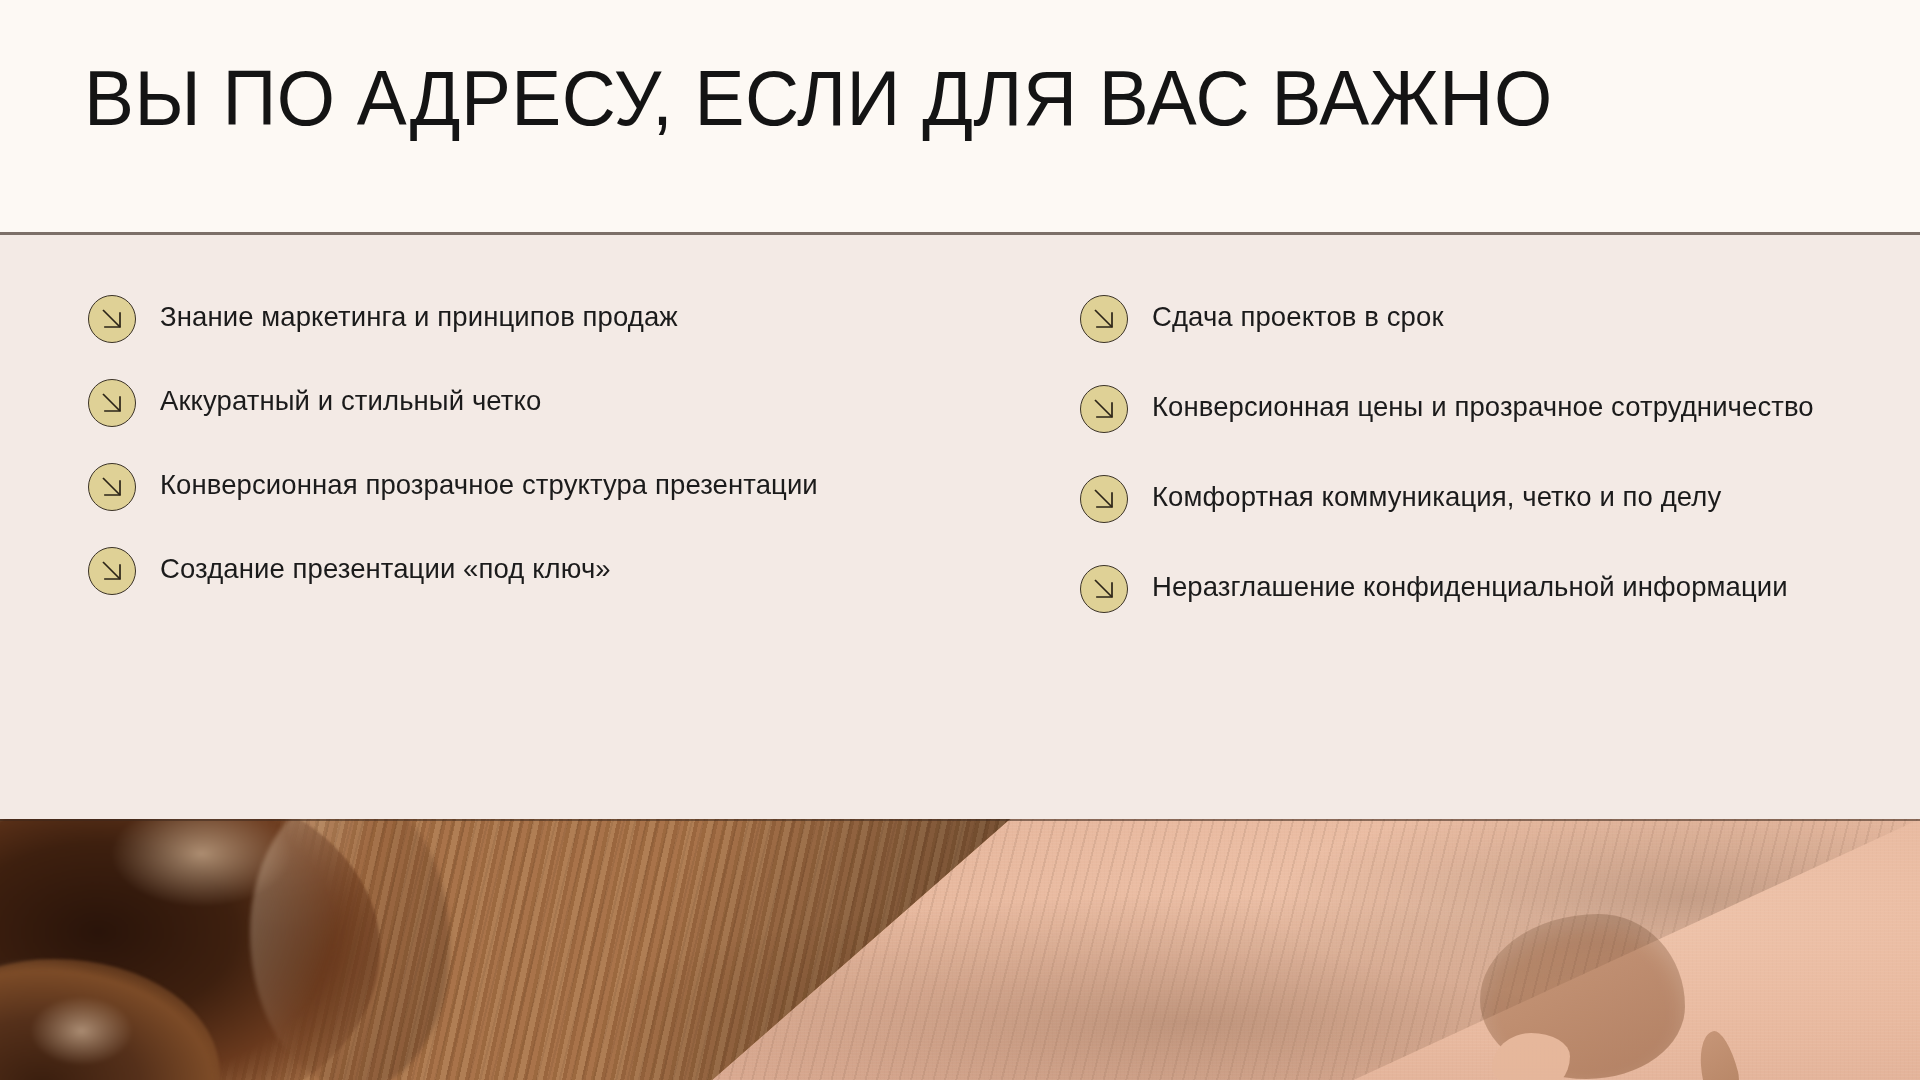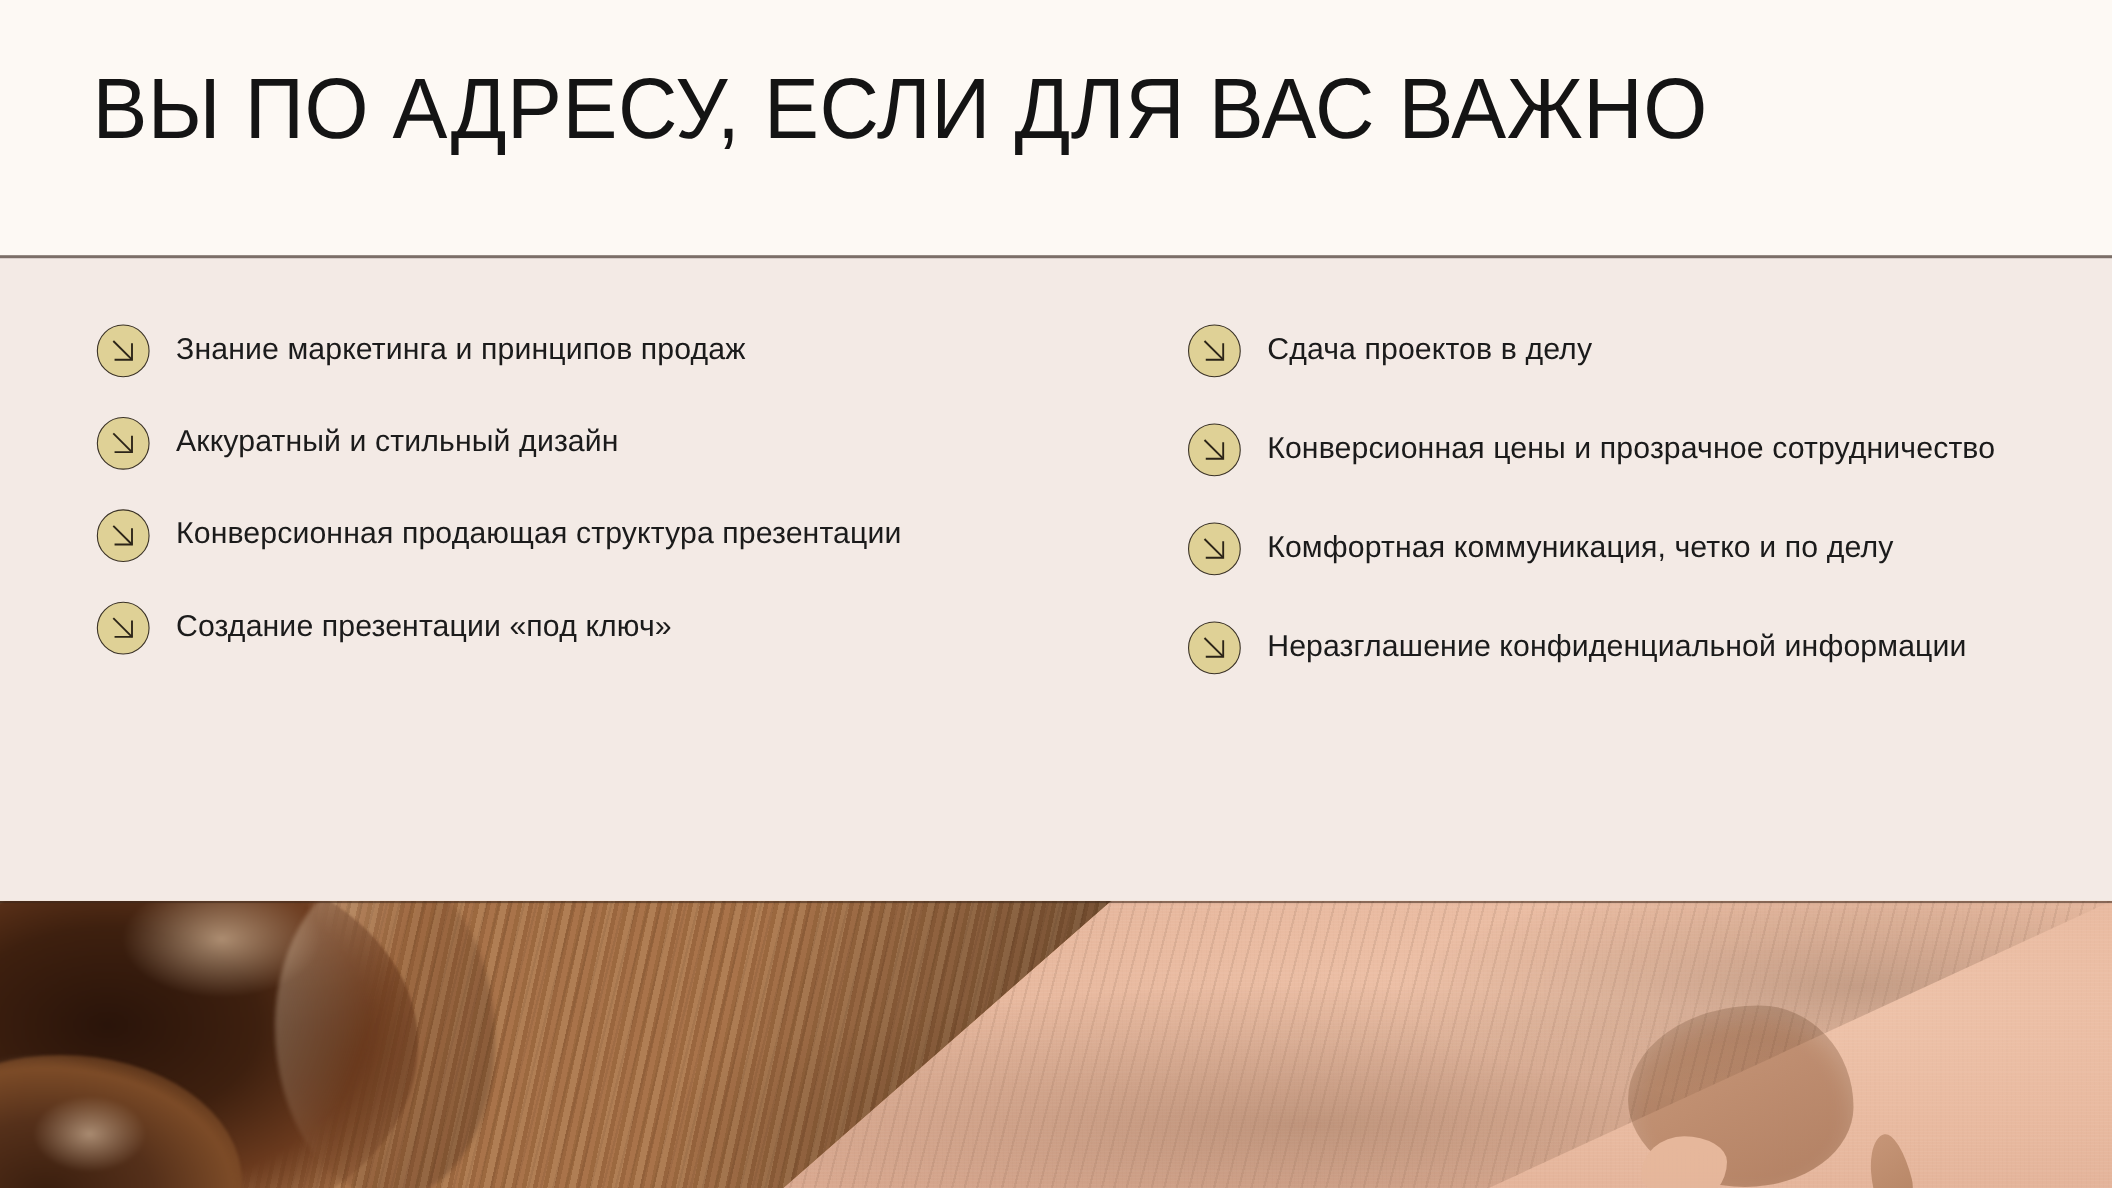--- a/index.html
+++ b/index.html
@@ -264,31 +264,31 @@
           <span class="bullet-text">Знание маркетинга и принципов продаж</span>
         </div>
 
         <div class="bullet">
           <span class="bullet-icon">
             <svg viewBox="0 0 46 46" aria-hidden="true">
               <path d="M14 14 L31 31" stroke="#2B2418" stroke-width="1.7" fill="none"></path>
               <path d="M31 17 L31 31 L16 31" stroke="#2B2418" stroke-width="1.7" fill="none" stroke-linecap="square"></path>
             </svg>
           </span>
-          <span class="bullet-text">Аккуратный и стильный дизайн</span>
-        </div>
-
-        <div class="bullet">
-          <span class="bullet-icon">
-            <svg viewBox="0 0 46 46" aria-hidden="true">
-              <path d="M14 14 L31 31" stroke="#2B2418" stroke-width="1.7" fill="none"></path>
-              <path d="M31 17 L31 31 L16 31" stroke="#2B2418" stroke-width="1.7" fill="none" stroke-linecap="square"></path>
-            </svg>
-          </span>
-          <span class="bullet-text">Конверсионная продающая структура презентации</span>
+          <span class="bullet-text">Аккуратный и стильный четко</span>
+        </div>
+
+        <div class="bullet">
+          <span class="bullet-icon">
+            <svg viewBox="0 0 46 46" aria-hidden="true">
+              <path d="M14 14 L31 31" stroke="#2B2418" stroke-width="1.7" fill="none"></path>
+              <path d="M31 17 L31 31 L16 31" stroke="#2B2418" stroke-width="1.7" fill="none" stroke-linecap="square"></path>
+            </svg>
+          </span>
+          <span class="bullet-text">Конверсионная прозрачное структура презентации</span>
         </div>
 
         <div class="bullet">
           <span class="bullet-icon">
             <svg viewBox="0 0 46 46" aria-hidden="true">
               <path d="M14 14 L31 31" stroke="#2B2418" stroke-width="1.7" fill="none"></path>
               <path d="M31 17 L31 31 L16 31" stroke="#2B2418" stroke-width="1.7" fill="none" stroke-linecap="square"></path>
             </svg>
           </span>
           <span class="bullet-text">Создание презентации «под ключ»</span>
@@ -299,21 +299,21 @@
 
       <div class="col col-right">
 
         <div class="bullet">
           <span class="bullet-icon">
             <svg viewBox="0 0 46 46" aria-hidden="true">
               <path d="M14 14 L31 31" stroke="#2B2418" stroke-width="1.7" fill="none"></path>
               <path d="M31 17 L31 31 L16 31" stroke="#2B2418" stroke-width="1.7" fill="none" stroke-linecap="square"></path>
             </svg>
           </span>
-          <span class="bullet-text">Сдача проектов в делу</span>
+          <span class="bullet-text">Сдача проектов в срок</span>
         </div>
 
         <div class="bullet">
           <span class="bullet-icon">
             <svg viewBox="0 0 46 46" aria-hidden="true">
               <path d="M14 14 L31 31" stroke="#2B2418" stroke-width="1.7" fill="none"></path>
               <path d="M31 17 L31 31 L16 31" stroke="#2B2418" stroke-width="1.7" fill="none" stroke-linecap="square"></path>
             </svg>
           </span>
           <span class="bullet-text">Конверсионная цены и прозрачное сотрудничество</span>

